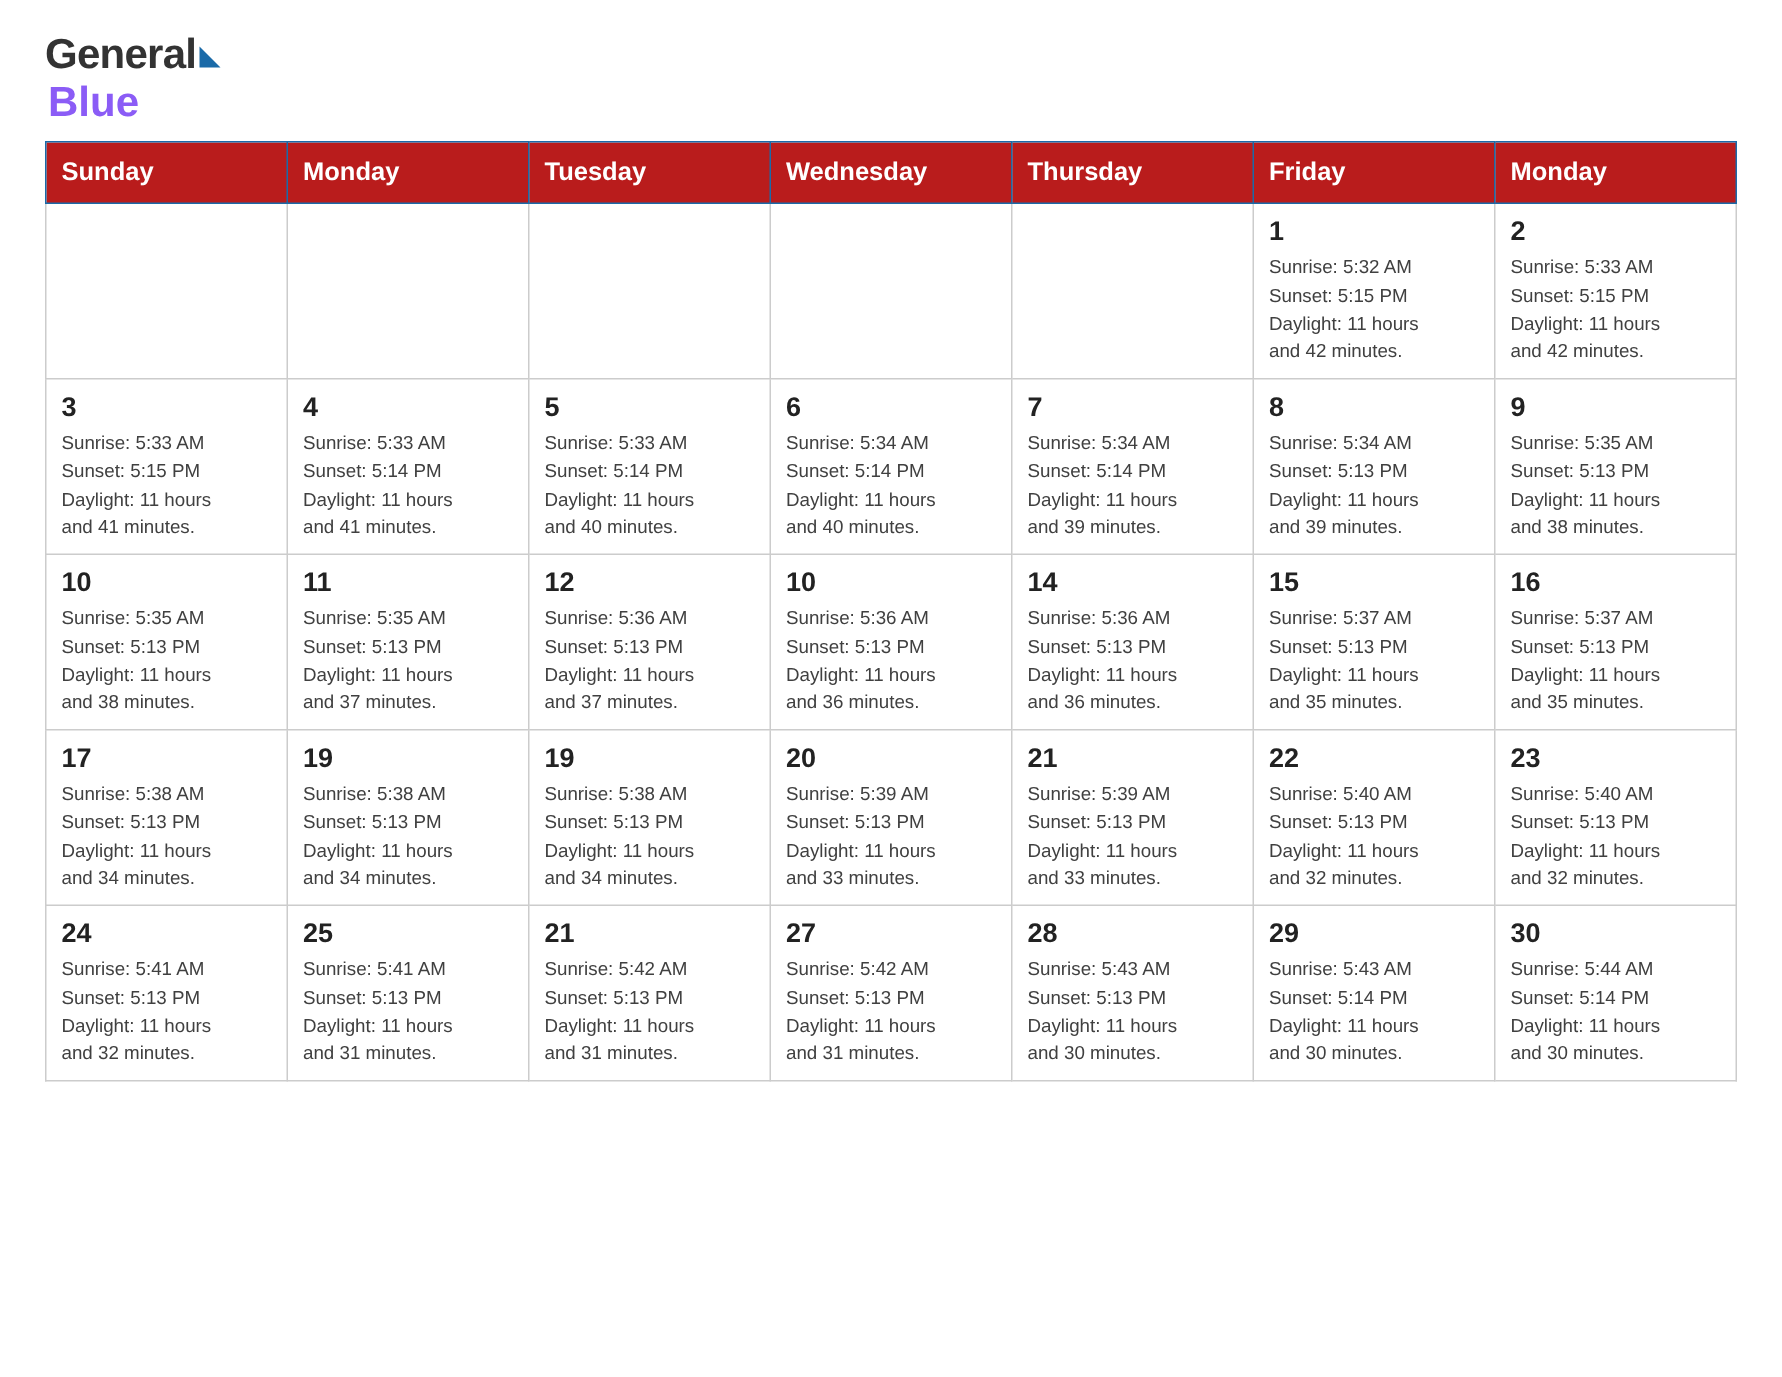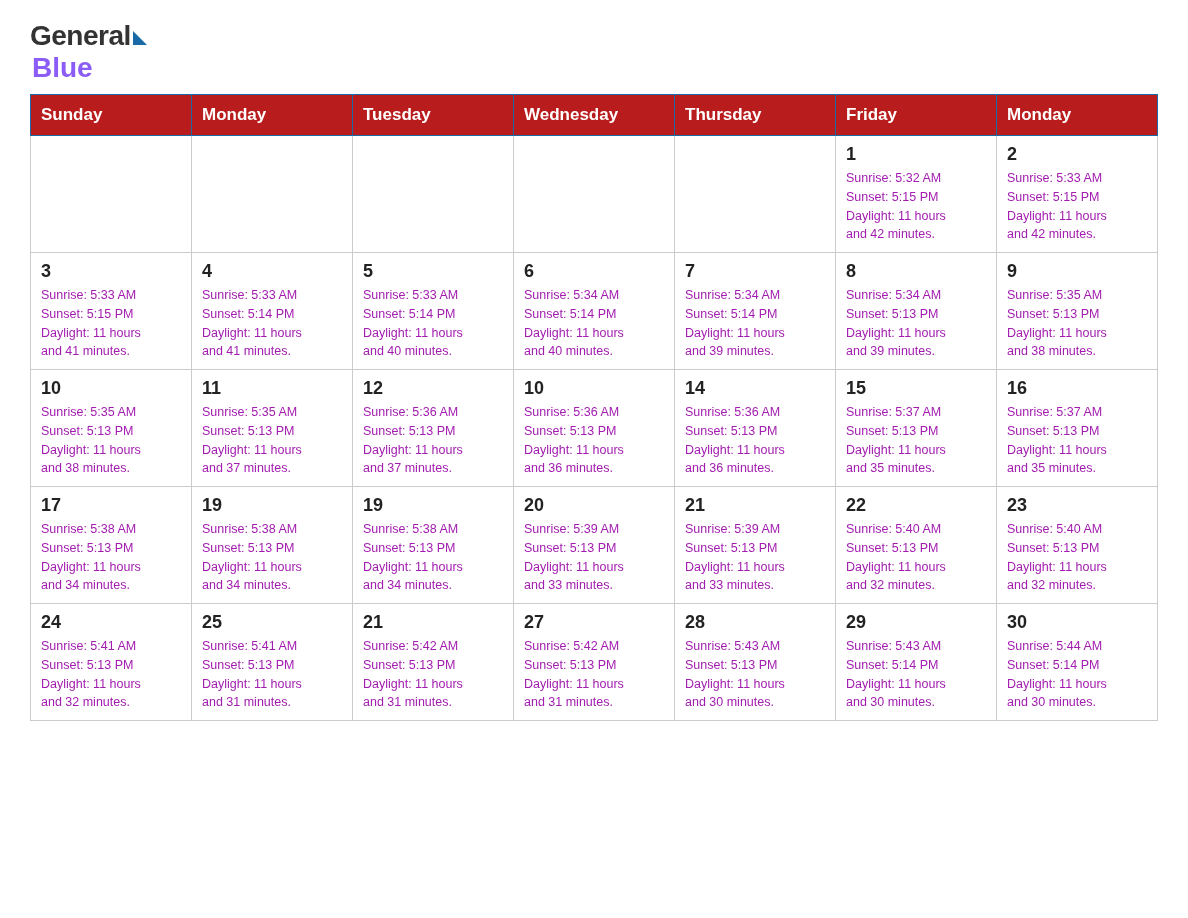--- a/index.html
+++ b/index.html
@@ -84,21 +84,21 @@
       background: #ffffff;
     }
     .day-number {
       font-size: 18px;
       font-weight: bold;
       color: #222222;
       margin-bottom: 4px;
     }
     .day-info {
       font-size: 12.5px;
-      color: #a21caf;
+      color: #404040;
       line-height: 1.5;
     }
     .row-divider td {
       border-top: 2px solid #999999;
     }
     .empty-cell {
       background: #f9f9f9;
     }
   </style>
 </head>

